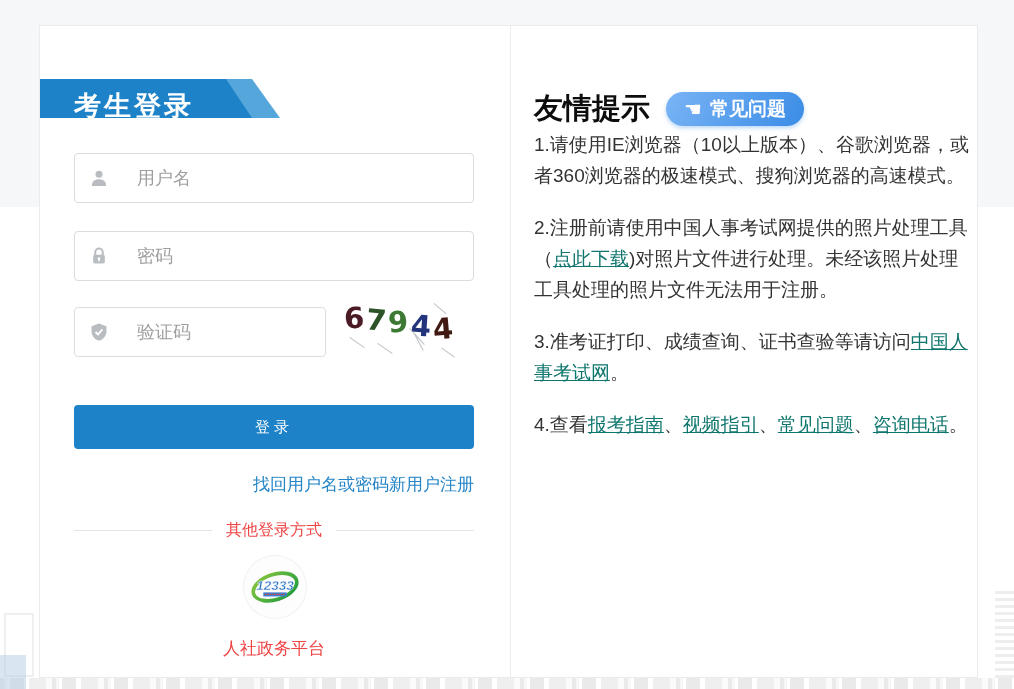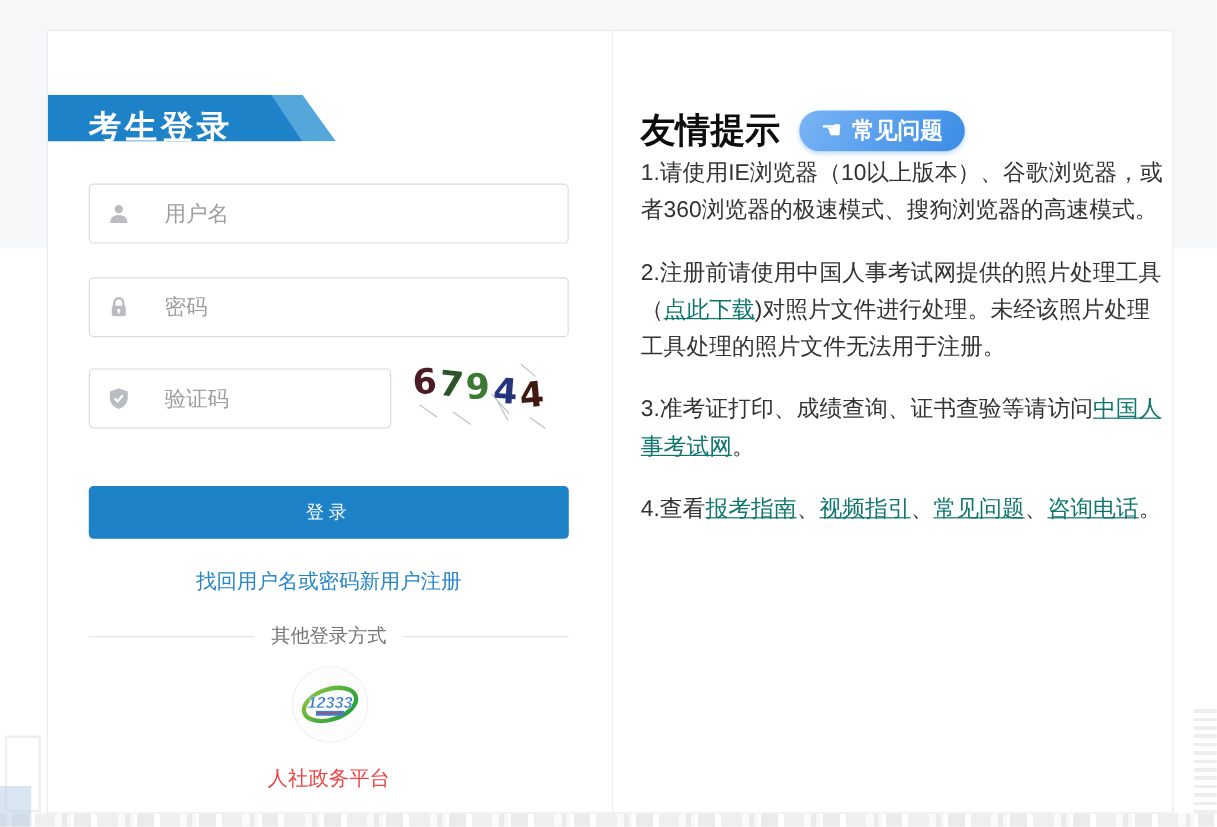--- a/index.html
+++ b/index.html
@@ -71,25 +71,25 @@
   .nl4{ top:34px; left:62px; width:22px; transform:rotate(48deg); }
   .nl5{ top:40px; left:66px; width:18px; transform:rotate(62deg); }
   .nl6{ top:50px; left:96px; width:16px; transform:rotate(35deg); }
 
   .login-btn {
     position:absolute; left:34px; top:379px; width:400px; height:44px;
     background:#1e82c8; color:#ffffff; font-size:15px; border:none; border-radius:4px;
     font-family:inherit; cursor:pointer; letter-spacing:4px;
   }
   .links-row { position:absolute; left:34px; top:447px; width:400px;
-    display:flex; justify-content:center; font-size:17px; }
+    display:flex; justify-content:flex-end; font-size:17px; }
   .links-row a { color:#2484c6; text-decoration:none; }
 
   .other-row { position:absolute; left:34px; top:494px; width:400px;
-    display:flex; align-items:center; gap:14px; color:#737373; font-size:16px; }
+    display:flex; align-items:center; gap:14px; color:#ef4444; font-size:16px; }
   .other-row .hline { flex:1; height:1px; background:#e4e4e4; }
 
   .logo-circle {
     position:absolute; left:204px; top:530px; width:62px; height:62px; border-radius:50%;
     background:#fdfdfd; box-shadow:0 0 0 1px #f1f1f1; cursor:pointer;
     display:flex; align-items:center; justify-content:center;
   }
   .platform-name { position:absolute; left:34px; top:611px; width:400px;
     text-align:center; font-size:17px; color:#ef4444; }
 

